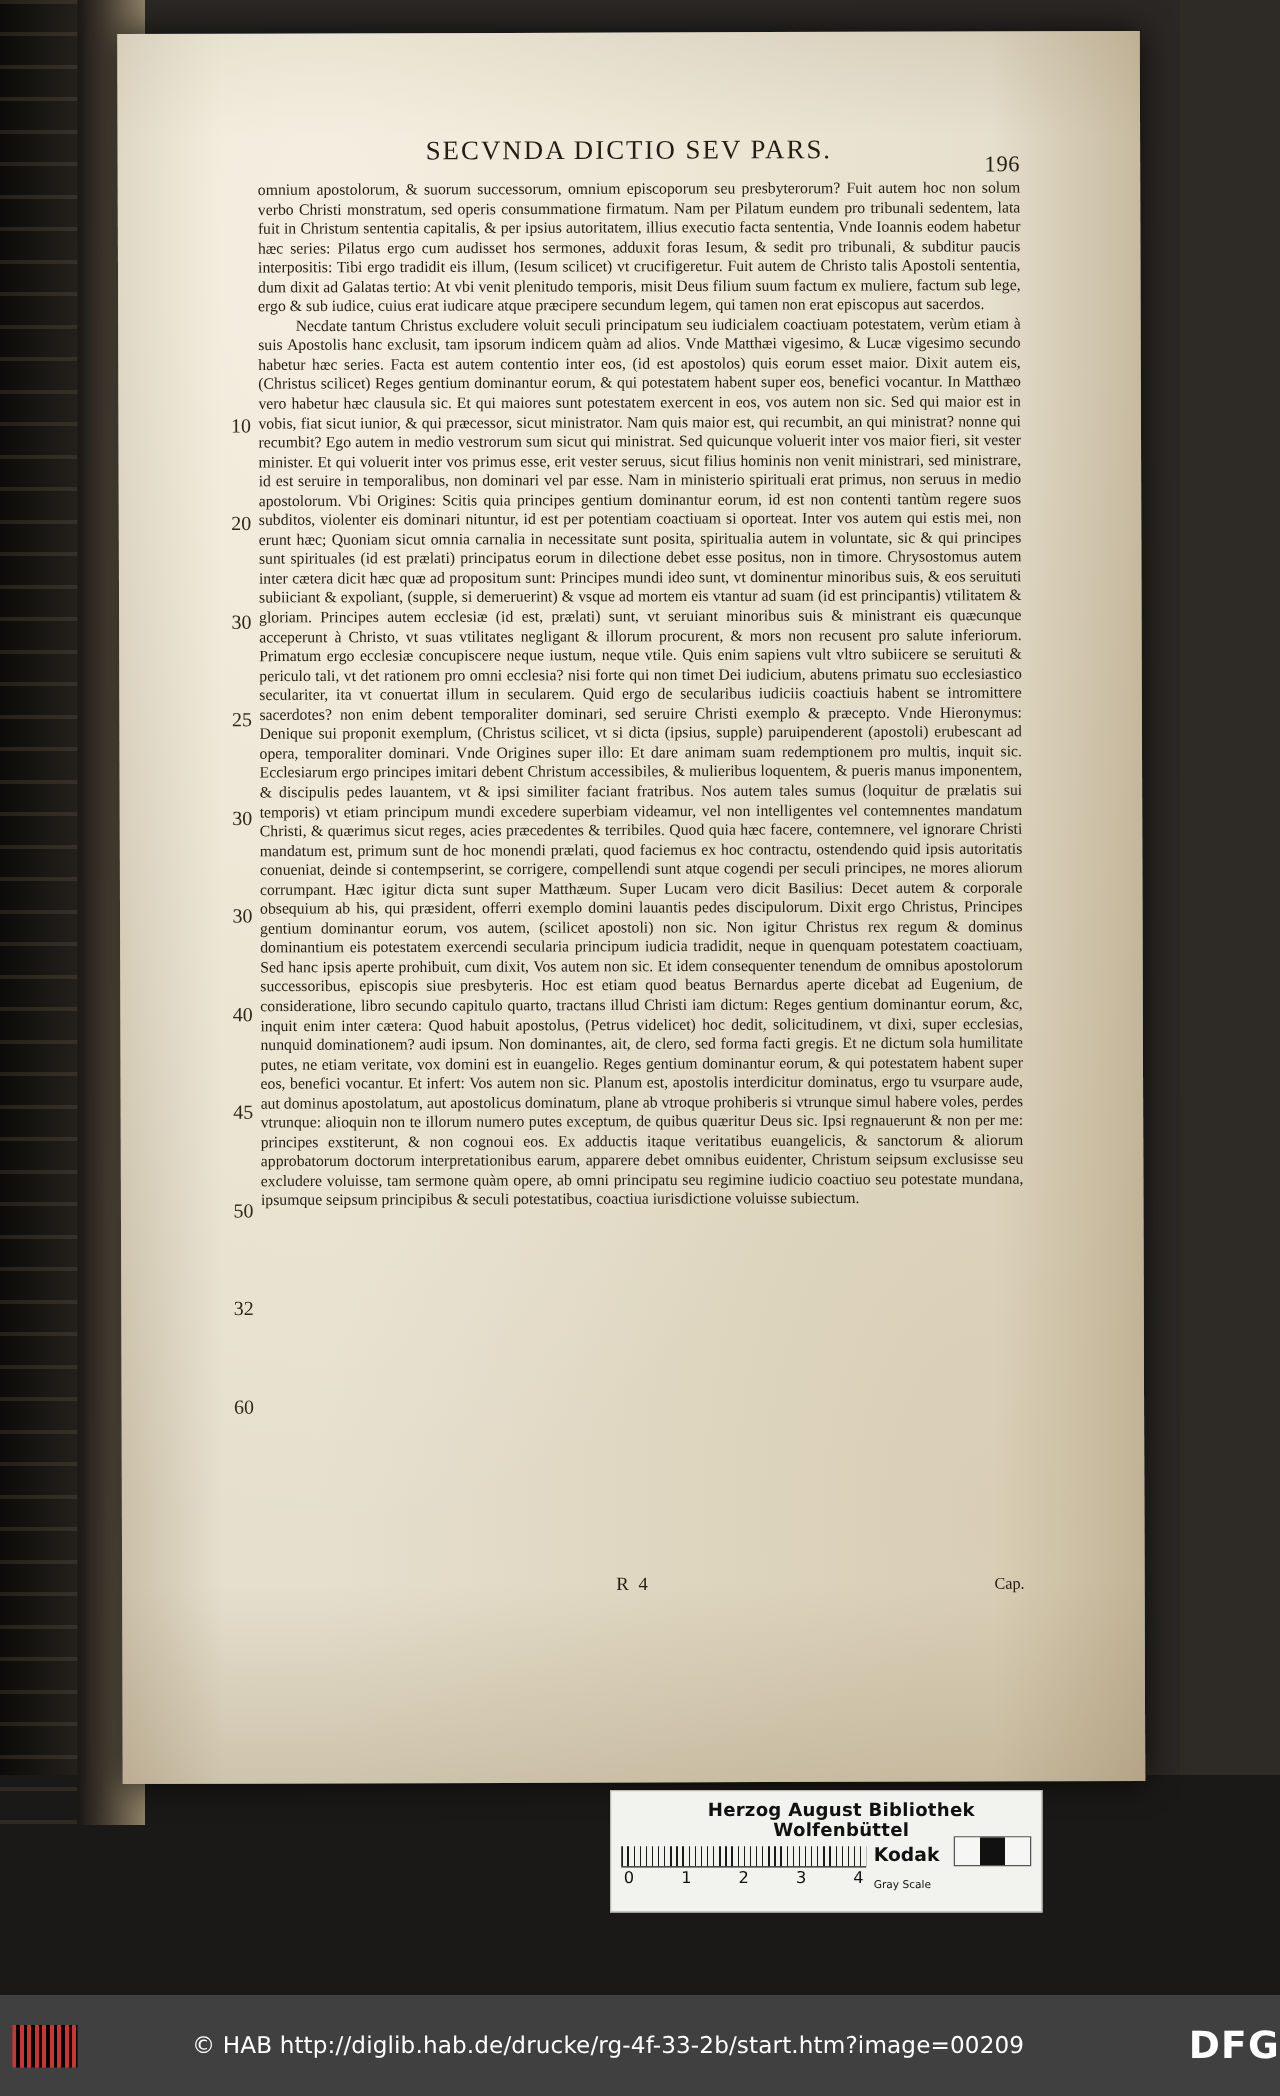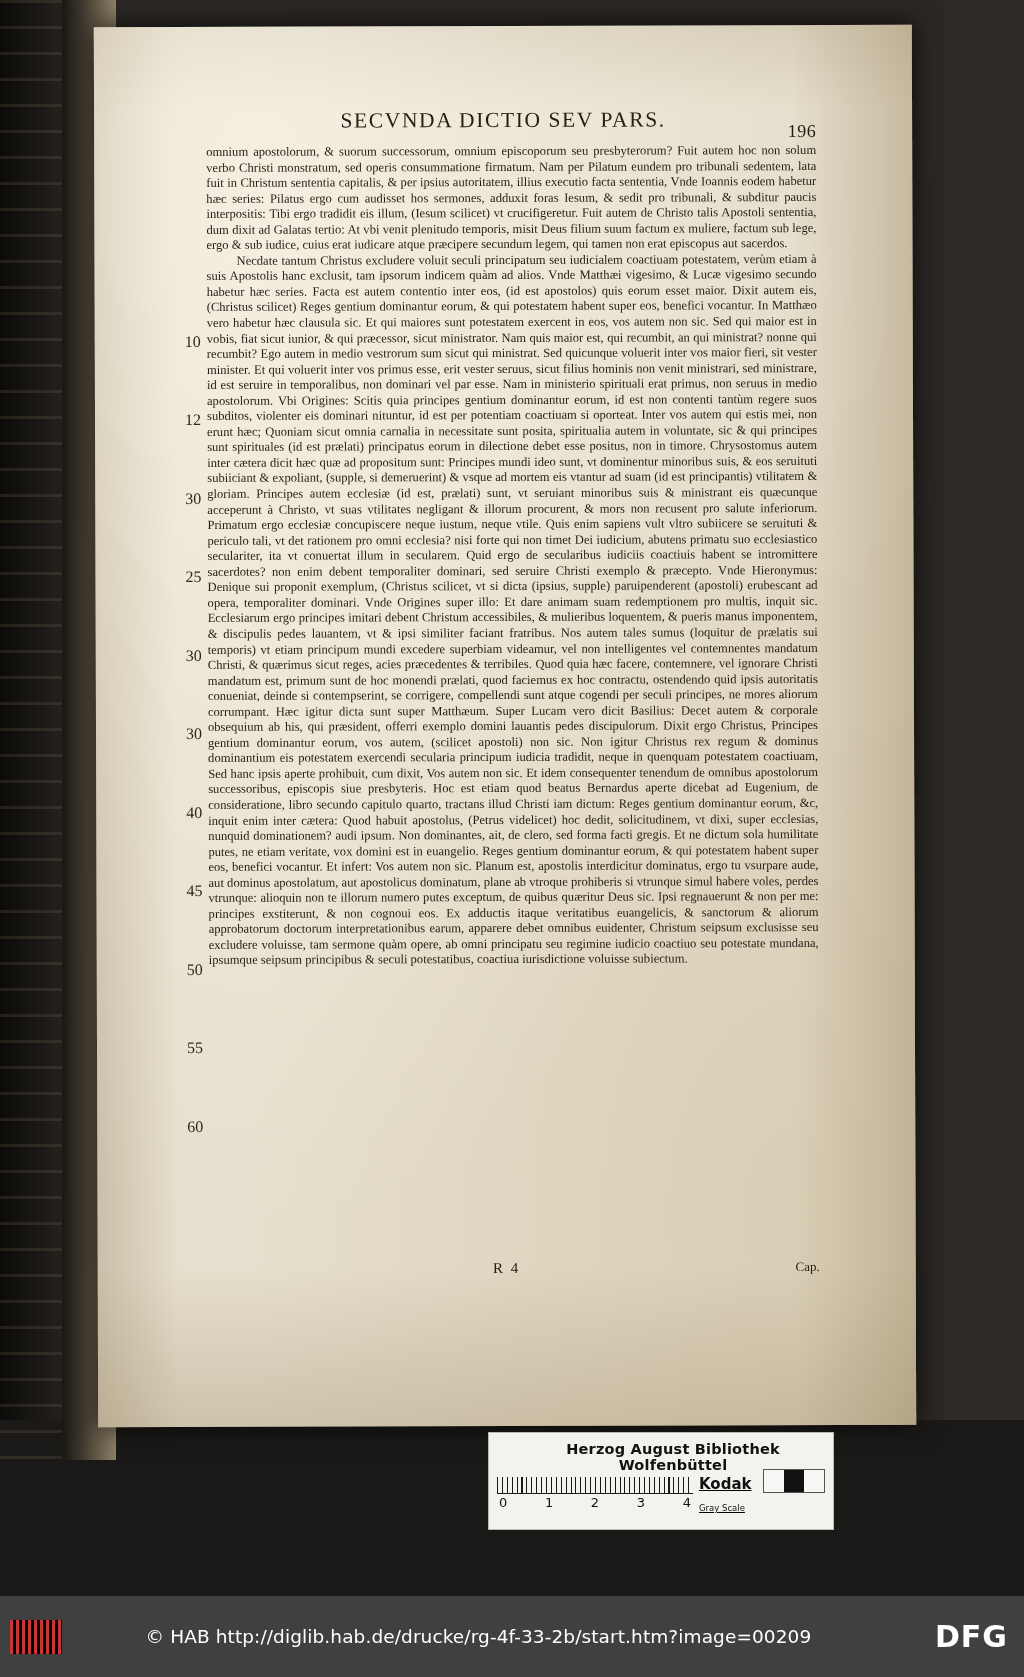--- a/index.html
+++ b/index.html
@@ -209,21 +209,20 @@
     justify-content: space-between;
     font-family: "DejaVu Sans", sans-serif;
     font-size: 13px;
     color: #111;
     padding: 1px 2px 0 2px;
     width: 196px;
     box-sizing: border-box;
   }
   .kodak {
     width: 128px;
-    text-decoration: underline;
   }
   .kodak-name {
     font-family: "DejaVu Sans", sans-serif;
     font-weight: bold;
     font-size: 15px;
     color: #111;
     text-align: left;
     line-height: 15px;
   }
   .kodak-sub {
@@ -275,21 +274,20 @@
     font-size: 18.5px;
     letter-spacing: 0.1px;
     padding-right: 40px;
   }
   .dfg {
     color: #fff;
     font-family: "DejaVu Sans", sans-serif;
     font-weight: bold;
     font-size: 30px;
     letter-spacing: 1px;
-    margin-right: 16px;
   }
 </style>
 </head>
 <body>
 
 <div id="scan-root">
 
   <div class="bg-dark-left"></div>
   <div class="bg-dark-right"></div>
   <div class="bg-dark-bottom"></div>
@@ -298,29 +296,29 @@
 
   <div id="page">
     <div class="page-stain-a"></div>
     <div class="page-stain-b"></div>
 
     <div class="running-head">SECVNDA DICTIO SEV PARS.</div>
     <div class="folio">196</div>
 
     <div class="linenums">
       <div class="linenum" style="top:188px">10</div>
-      <div class="linenum" style="top:266px">12</div>
+      <div class="linenum" style="top:266px">20</div>
       <div class="linenum" style="top:345px">30</div>
       <div class="linenum" style="top:423px">25</div>
       <div class="linenum" style="top:502px">30</div>
       <div class="linenum" style="top:580px">30</div>
       <div class="linenum" style="top:659px">40</div>
       <div class="linenum" style="top:737px">45</div>
       <div class="linenum" style="top:816px">50</div>
-      <div class="linenum" style="top:894px">55</div>
+      <div class="linenum" style="top:894px">32</div>
       <div class="linenum" style="top:973px">60</div>
     </div>
 
     <div class="textblock">
       <p>omnium apostolorum, &amp; suorum successorum, omnium episcoporum seu presbyterorum? Fuit autem hoc non solum verbo Christi monstratum, sed operis consummatione firmatum. Nam per Pilatum eundem pro tribunali sedentem, lata fuit in Christum sententia capitalis, &amp; per ipsius autoritatem, illius executio facta sententia, Vnde Ioannis eodem habetur hæc series: Pilatus ergo cum audisset hos sermones, adduxit foras Iesum, &amp; sedit pro tribunali, &amp; subditur paucis interpositis: Tibi ergo tradidit eis illum, (Iesum scilicet) vt crucifigeretur. Fuit autem de Christo talis Apostoli sententia, dum dixit ad Galatas tertio: At vbi venit plenitudo temporis, misit Deus filium suum factum ex muliere, factum sub lege, ergo &amp; sub iudice, cuius erat iudicare atque præcipere secundum legem, qui tamen non erat episcopus aut sacerdos.</p>
       <p class="indent">Necdate tantum Christus excludere voluit seculi principatum seu iudicialem coactiuam potestatem, verùm etiam à suis Apostolis hanc exclusit, tam ipsorum indicem quàm ad alios. Vnde Matthæi vigesimo, &amp; Lucæ vigesimo secundo habetur hæc series. Facta est autem contentio inter eos, (id est apostolos) quis eorum esset maior. Dixit autem eis, (Christus scilicet) Reges gentium dominantur eorum, &amp; qui potestatem habent super eos, benefici vocantur. In Matthæo vero habetur hæc clausula sic. Et qui maiores sunt potestatem exercent in eos, vos autem non sic. Sed qui maior est in vobis, fiat sicut iunior, &amp; qui præcessor, sicut ministrator. Nam quis maior est, qui recumbit, an qui ministrat? nonne qui recumbit? Ego autem in medio vestrorum sum sicut qui ministrat. Sed quicunque voluerit inter vos maior fieri, sit vester minister. Et qui voluerit inter vos primus esse, erit vester seruus, sicut filius hominis non venit ministrari, sed ministrare, id est seruire in temporalibus, non dominari vel par esse. Nam in ministerio spirituali erat primus, non seruus in medio apostolorum. Vbi Origines: Scitis quia principes gentium dominantur eorum, id est non contenti tantùm regere suos subditos, violenter eis dominari nituntur, id est per potentiam coactiuam si oporteat. Inter vos autem qui estis mei, non erunt hæc; Quoniam sicut omnia carnalia in necessitate sunt posita, spiritualia autem in voluntate, sic &amp; qui principes sunt spirituales (id est prælati) principatus eorum in dilectione debet esse positus, non in timore. Chrysostomus autem inter cætera dicit hæc quæ ad propositum sunt: Principes mundi ideo sunt, vt dominentur minoribus suis, &amp; eos seruituti subiiciant &amp; expoliant, (supple, si demeruerint) &amp; vsque ad mortem eis vtantur ad suam (id est principantis) vtilitatem &amp; gloriam. Principes autem ecclesiæ (id est, prælati) sunt, vt seruiant minoribus suis &amp; ministrant eis quæcunque acceperunt à Christo, vt suas vtilitates negligant &amp; illorum procurent, &amp; mors non recusent pro salute inferiorum. Primatum ergo ecclesiæ concupiscere neque iustum, neque vtile. Quis enim sapiens vult vltro subiicere se seruituti &amp; periculo tali, vt det rationem pro omni ecclesia? nisi forte qui non timet Dei iudicium, abutens primatu suo ecclesiastico seculariter, ita vt conuertat illum in secularem. Quid ergo de secularibus iudiciis coactiuis habent se intromittere sacerdotes? non enim debent temporaliter dominari, sed seruire Christi exemplo &amp; præcepto. Vnde Hieronymus: Denique sui proponit exemplum, (Christus scilicet, vt si dicta (ipsius, supple) paruipenderent (apostoli) erubescant ad opera, temporaliter dominari. Vnde Origines super illo: Et dare animam suam redemptionem pro multis, inquit sic. Ecclesiarum ergo principes imitari debent Christum accessibiles, &amp; mulieribus loquentem, &amp; pueris manus imponentem, &amp; discipulis pedes lauantem, vt &amp; ipsi similiter faciant fratribus. Nos autem tales sumus (loquitur de prælatis sui temporis) vt etiam principum mundi excedere superbiam videamur, vel non intelligentes vel contemnentes mandatum Christi, &amp; quærimus sicut reges, acies præcedentes &amp; terribiles. Quod quia hæc facere, contemnere, vel ignorare Christi mandatum est, primum sunt de hoc monendi prælati, quod faciemus ex hoc contractu, ostendendo quid ipsis autoritatis conueniat, deinde si contempserint, se corrigere, compellendi sunt atque cogendi per seculi principes, ne mores aliorum corrumpant. Hæc igitur dicta sunt super Matthæum. Super Lucam vero dicit Basilius: Decet autem &amp; corporale obsequium ab his, qui præsident, offerri exemplo domini lauantis pedes discipulorum. Dixit ergo Christus, Principes gentium dominantur eorum, vos autem, (scilicet apostoli) non sic. Non igitur Christus rex regum &amp; dominus dominantium eis potestatem exercendi secularia principum iudicia tradidit, neque in quenquam potestatem coactiuam, Sed hanc ipsis aperte prohibuit, cum dixit, Vos autem non sic. Et idem consequenter tenendum de omnibus apostolorum successoribus, episcopis siue presbyteris. Hoc est etiam quod beatus Bernardus aperte dicebat ad Eugenium, de consideratione, libro secundo capitulo quarto, tractans illud Christi iam dictum: Reges gentium dominantur eorum, &amp;c, inquit enim inter cætera: Quod habuit apostolus, (Petrus videlicet) hoc dedit, solicitudinem, vt dixi, super ecclesias, nunquid dominationem? audi ipsum. Non dominantes, ait, de clero, sed forma facti gregis. Et ne dictum sola humilitate putes, ne etiam veritate, vox domini est in euangelio. Reges gentium dominantur eorum, &amp; qui potestatem habent super eos, benefici vocantur. Et infert: Vos autem non sic. Planum est, apostolis interdicitur dominatus, ergo tu vsurpare aude, aut dominus apostolatum, aut apostolicus dominatum, plane ab vtroque prohiberis si vtrunque simul habere voles, perdes vtrunque: alioquin non te illorum numero putes exceptum, de quibus quæritur Deus sic. Ipsi regnauerunt &amp; non per me: principes exstiterunt, &amp; non cognoui eos. Ex adductis itaque veritatibus euangelicis, &amp; sanctorum &amp; aliorum approbatorum doctorum interpretationibus earum, apparere debet omnibus euidenter, Christum seipsum exclusisse seu excludere voluisse, tam sermone quàm opere, ab omni principatu seu regimine iudicio coactiuo seu potestate mundana, ipsumque seipsum principibus &amp; seculi potestatibus, coactiua iurisdictione voluisse subiectum.</p>
     </div>
 
     <div class="signature">R  4</div>
     <div class="catchword">Cap.</div>

